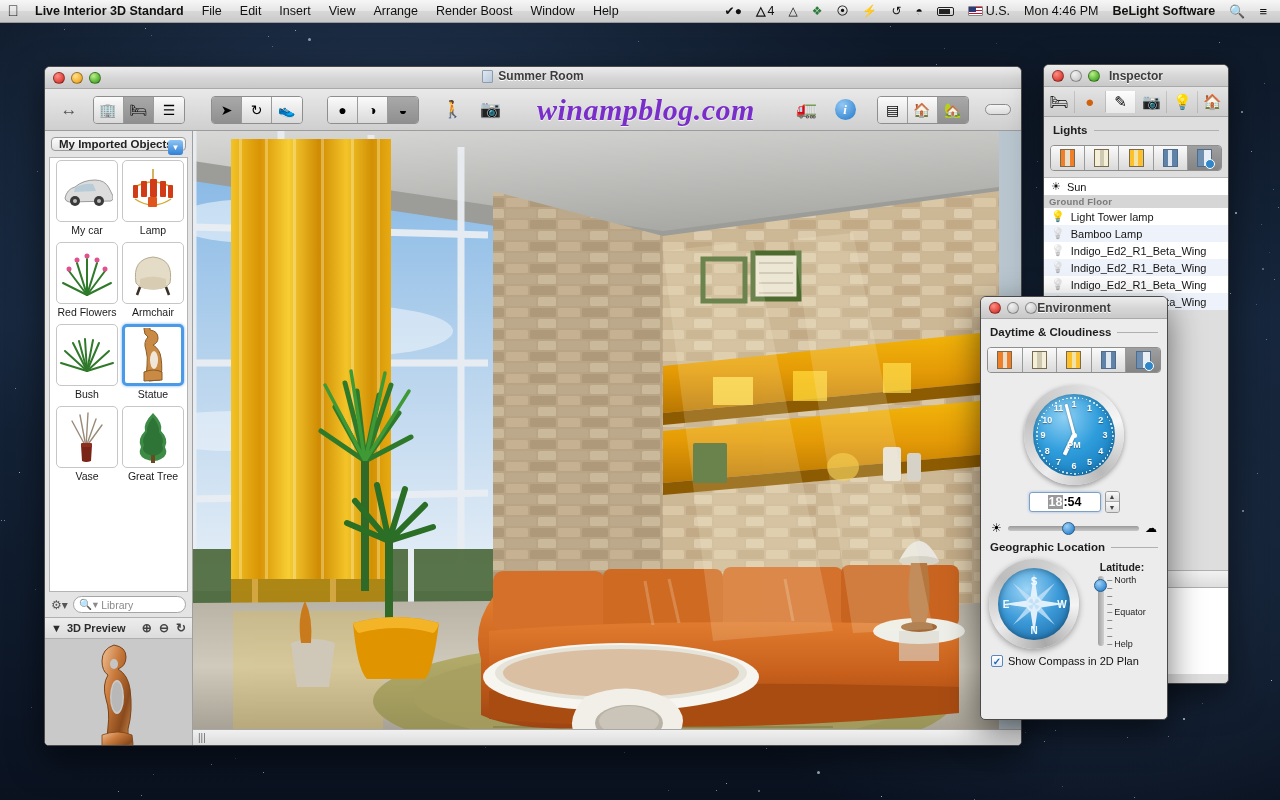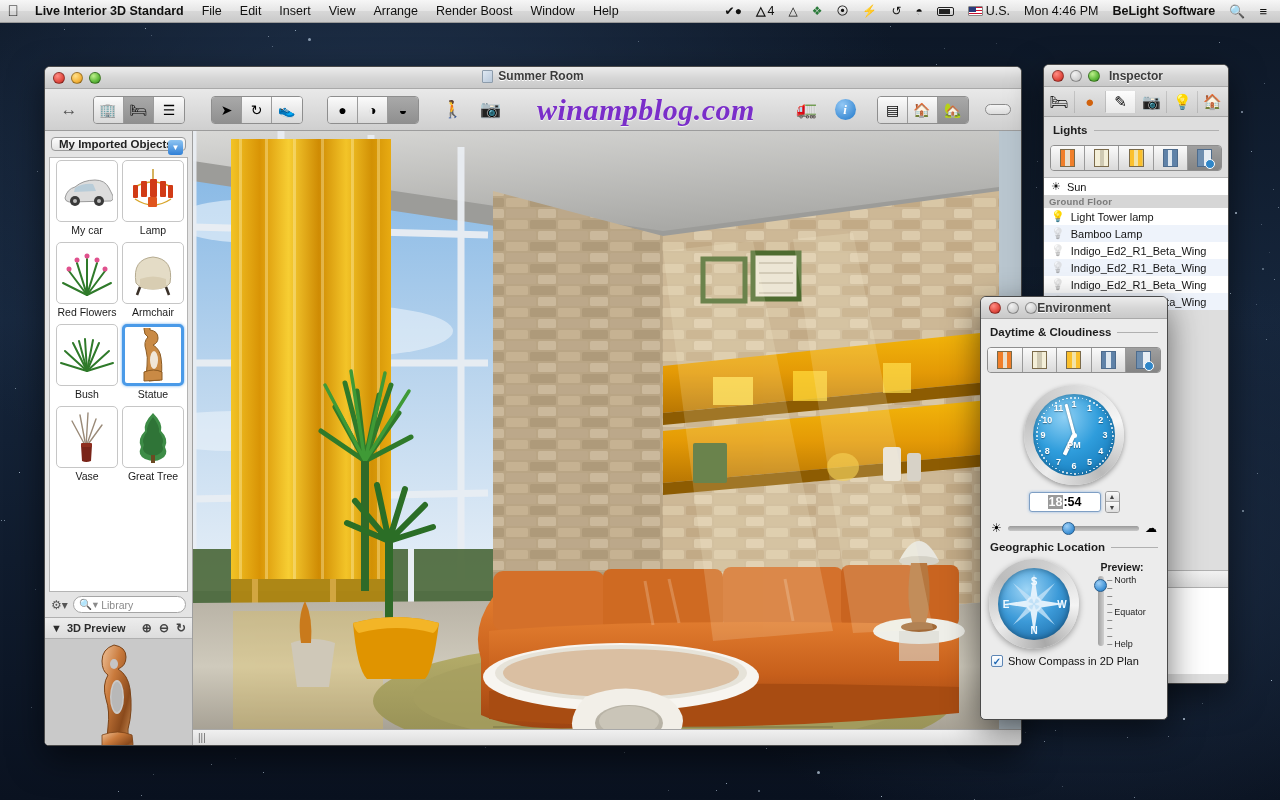--- a/index.html
+++ b/index.html
@@ -1305,21 +1305,21 @@
           </g>
           <circle cx="36" cy="36" r="7" fill="none" stroke="#dff0fc" stroke-width="2"></circle>
           <text x="36" y="17" font-size="10" font-weight="bold" fill="#f2faff" text-anchor="middle" font-family="Liberation Sans, sans-serif">S</text>
           <text x="36" y="66" font-size="10" font-weight="bold" fill="#f2faff" text-anchor="middle" font-family="Liberation Sans, sans-serif">N</text>
           <text x="8" y="40" font-size="10" font-weight="bold" fill="#f2faff" text-anchor="middle" font-family="Liberation Sans, sans-serif">E</text>
           <text x="64" y="40" font-size="10" font-weight="bold" fill="#f2faff" text-anchor="middle" font-family="Liberation Sans, sans-serif">W</text>
         </svg>
       </div>
     </div>
     <div class="latcol">
-      <div class="latlabel">Preview:</div>
+      <div class="latlabel">Latitude:</div>
       <div class="latbody">
         <div class="lattrack">
           <div class="latknob" id="latknob" style="top: calc(13% - 6px);"></div>
         </div>
         <div class="ticks" id="latticks">
             <div>
               <span class="dash">–</span>
               <span>North</span>
             </div>
             <div>

